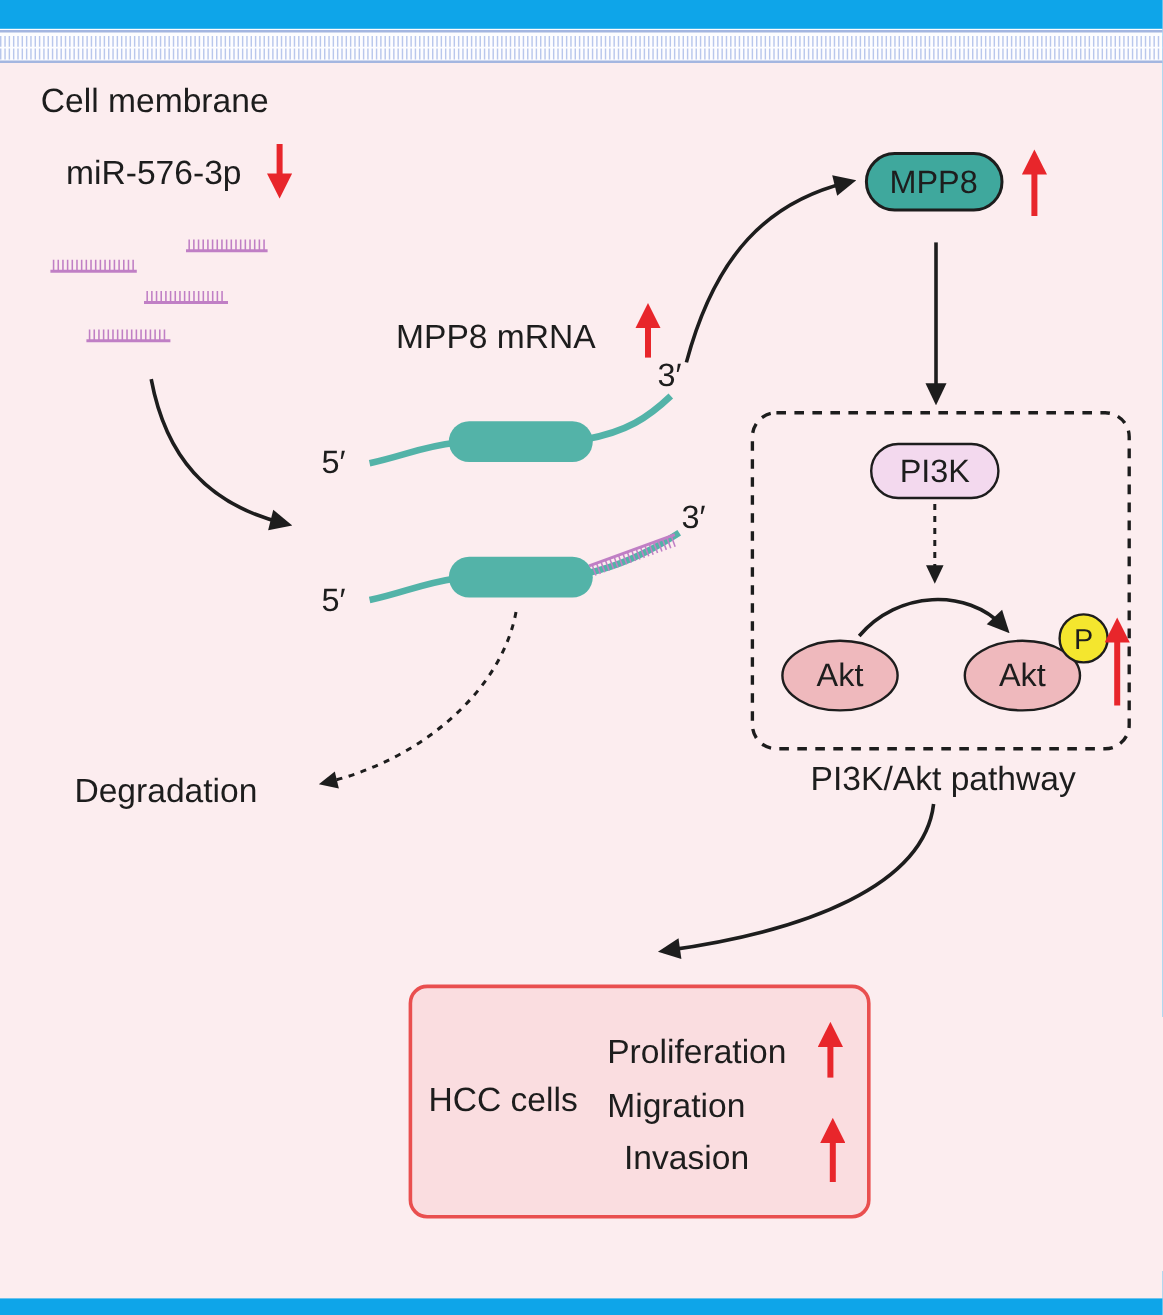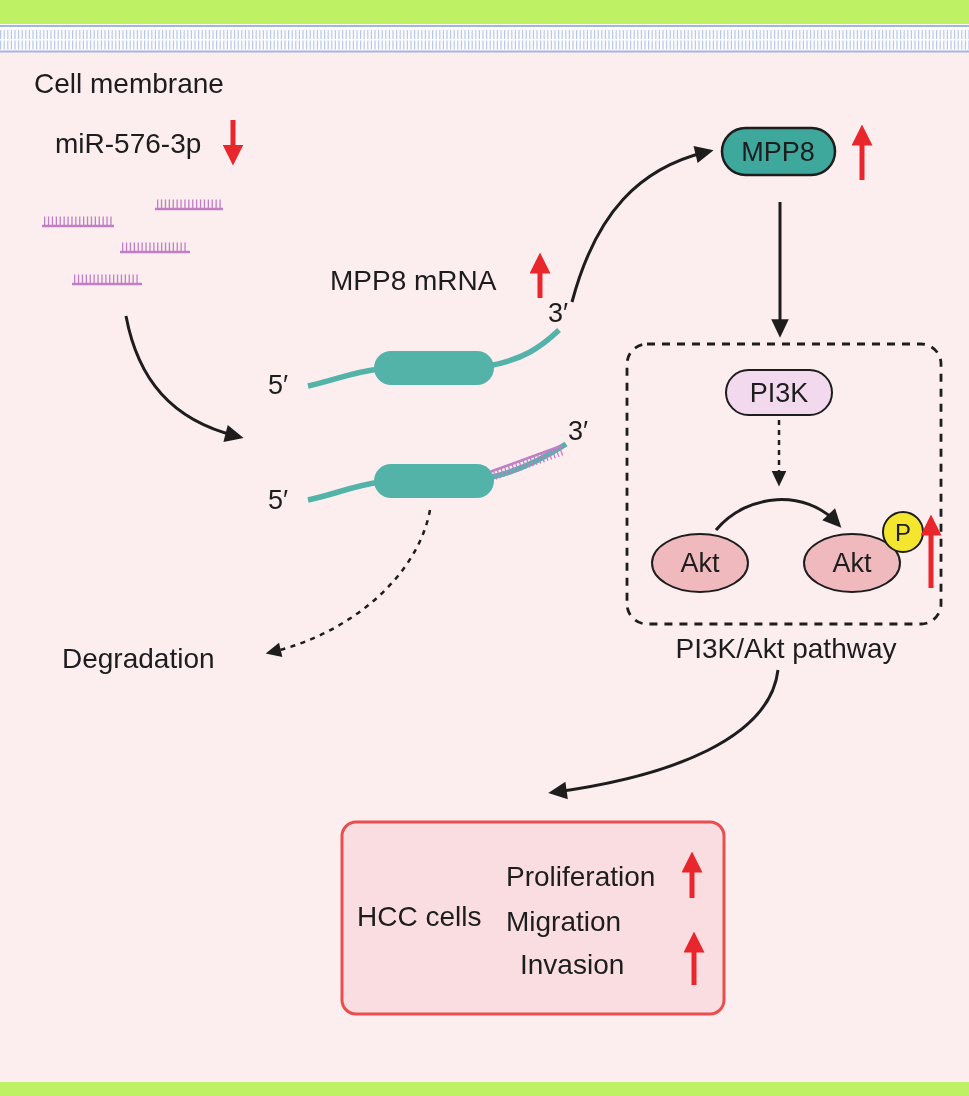--- a/index.html
+++ b/index.html
@@ -1,20 +1,20 @@
 <!DOCTYPE html>
 <html><head>
 <meta charset="utf-8">
 <style>
   html, body { margin: 0; padding: 0; background: #ffffff; }
   .stage {
     position: relative;
     width: 969px;
     height: 1096px;
-    background: #bef264;
+    background: #0ea5e9;
     overflow: hidden;
     font-family: "Liberation Sans", sans-serif;
   }
   svg { display: block; }
   text {
     font-family: "Liberation Sans", sans-serif;
     fill: #1d1d1d;
   }
   .lbl-b { font-size: 28px; }
   .prime { font-size: 27px; }

